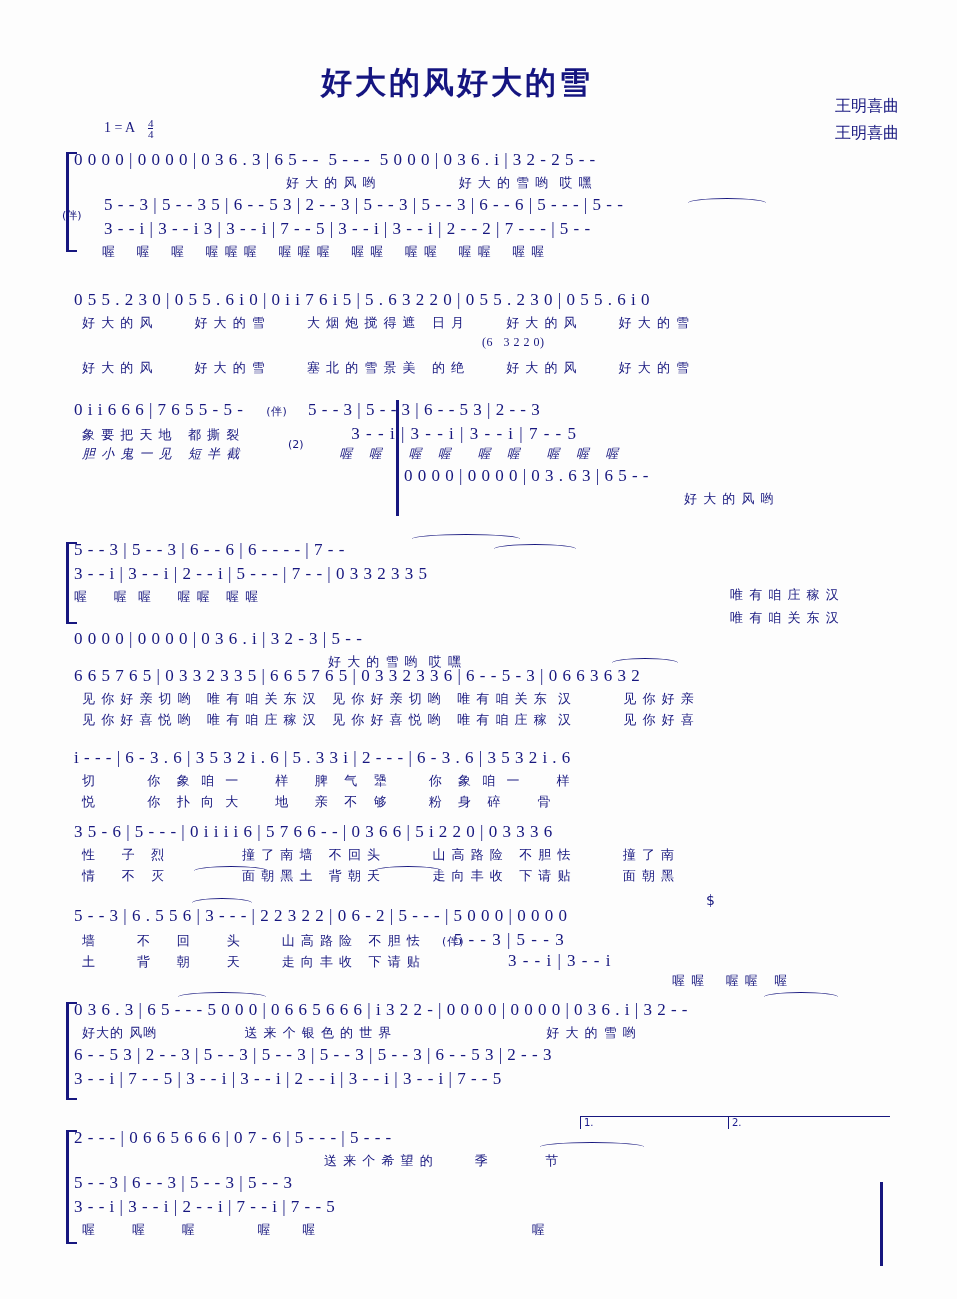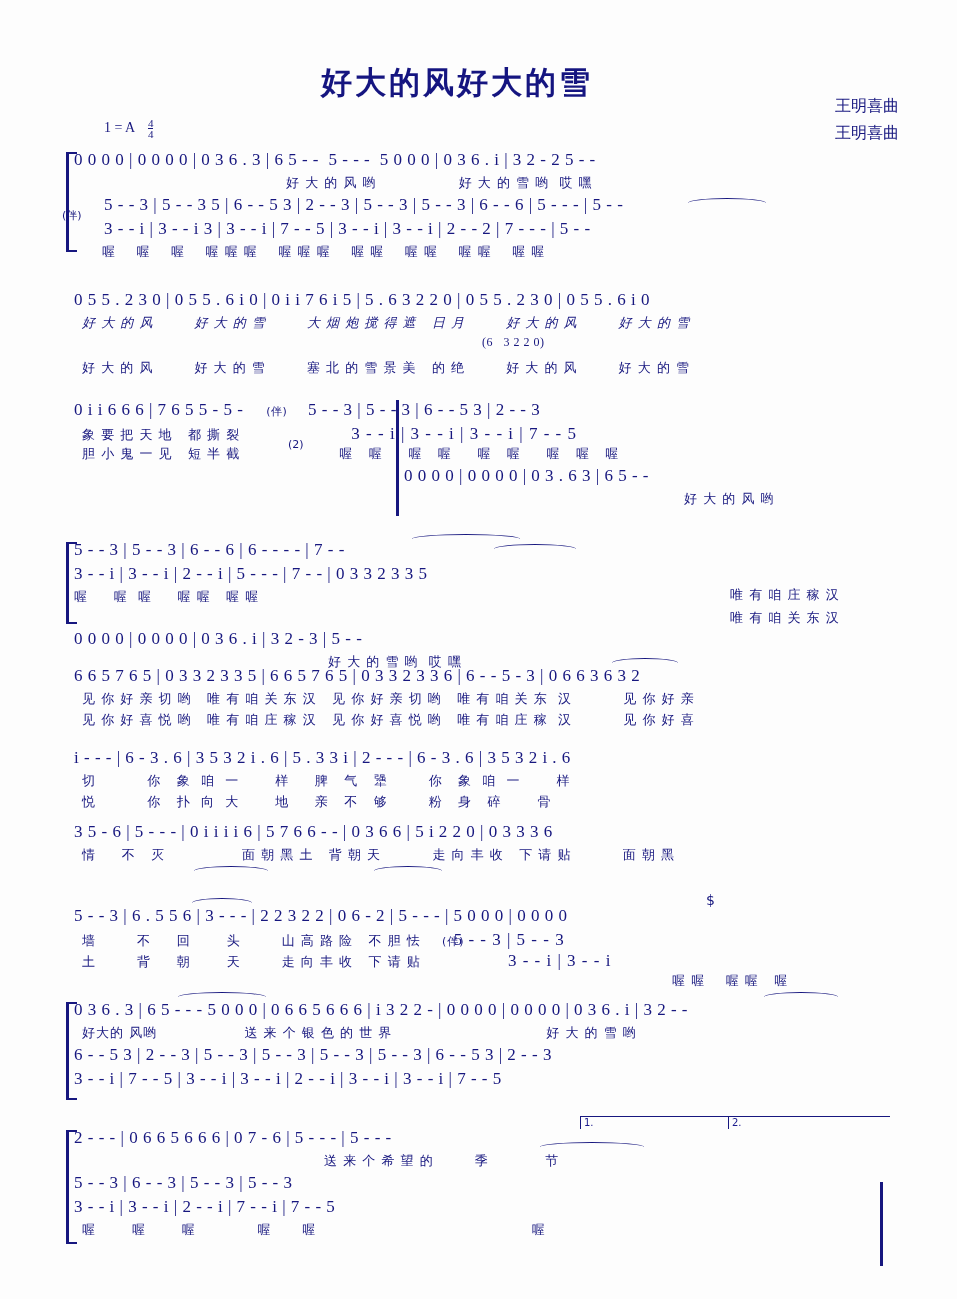--- a/index.html
+++ b/index.html
@@ -169,42 +169,42 @@
       <span class="lyr">喔    喔    喔    喔 喔 喔    喔 喔 喔    喔 喔    喔 喔    喔 喔    喔 喔</span>
     </div>
     <div class="lbl" style="top:58px;left:-12px;">(伴)</div>
     <div class="tie" style="top:48px;left:614px;width:78px;"></div>
   </div>
 
   <div class="system" style="top:290px;">
     <div class="row">
       <span class="notes">0 5 5 . 2 3 0 | 0 5 5 . 6 i 0 | 0 i i 7 6 i 5 | 5 . 6 3 2 2 0 | 0 5 5 . 2 3 0 | 0 5 5 . 6 i 0</span>
     </div>
-    <div class="row lyric" style="padding-left:8px;font-style:italic;">
+    <div class="row lyric" style="padding-left:8px;">
       <span class="lyr">好 大 的 风        好 大 的 雪        大 烟 炮 搅 得 遮   日 月        好 大 的 风        好 大 的 雪</span>
     </div>
     <div class="row small" style="padding-left:408px;">
       <span class="notes">(6   3 2 2 0)</span>
     </div>
     <div class="row lyric" style="padding-left:8px;">
       <span class="lyr">好 大 的 风        好 大 的 雪        塞 北 的 雪 景 美   的 绝        好 大 的 风        好 大 的 雪</span>
     </div>
   </div>
 
   <div class="system" style="top:400px;">
     <div class="row">
       <span class="notes">0 i i 6 6 6 | 7 6 5 5 - 5 -</span>
       <span class="lbl" style="position:relative;left:18px;">(伴)</span>
       <span class="notes" style="margin-left:34px;">5 - - 3 | 5 - - 3 | 6 - - 5 3 | 2 - - 3</span>
     </div>
     <div class="row lyric" style="padding-left:8px;">
       <span class="lyr">象 要 把 天 地   都 撕 裂</span>
       <span class="notes" style="margin-left:106px;font-family:'Liberation Serif',serif;font-size:17px;">3 - - i | 3 - - i | 3 - - i | 7 - - 5</span>
     </div>
-    <div class="row lyric" style="padding-left:8px;">
+    <div class="row lyric" style="padding-left:8px;font-style:italic;">
       <span class="lyr">胆 小 鬼 一 见   短 半 截</span>
       <span class="lyr" style="margin-left:94px;">喔   喔     喔   喔     喔   喔     喔   喔   喔</span>
     </div>
     <div class="row" style="padding-left:330px;">
       <span class="notes">0 0 0 0 | 0 0 0 0 | 0 3 . 6 3 | 6 5 - -</span>
     </div>
     <div class="row lyric" style="padding-left:610px;">
       <span class="lyr">好 大 的 风 哟</span>
     </div>
     <div class="lbl" style="top:38px;left:214px;">(2)</div>
@@ -261,20 +261,23 @@
     <div class="row lyric" style="padding-left:8px;">
       <span class="lyr">悦          你   扑  向  大       地     亲   不   够        粉   身   碎       骨</span>
     </div>
   </div>
 
   <div class="system" style="top:822px;text-decoration:underline;">
     <div class="row">
       <span class="notes">3 5 - 6 | 5 - - - | 0 i i i i 6 | 5 7 6 6 - - | 0 3 6 6 | 5 i 2 2 0 | 0 3 3 3 6</span>
     </div>
     <div class="row lyric" style="padding-left:8px;">
+      <span class="lyr">性     子   烈               撞 了 南 墙   不 回 头          山 高 路 险   不 胆 怯          撞 了 南</span>
+    </div>
+    <div class="row lyric" style="padding-left:8px;">
       <span class="lyr">情     不   灭               面 朝 黑 土   背 朝 天          走 向 丰 收   下 请 贴          面 朝 黑</span>
     </div>
     <div class="tie" style="top:44px;left:120px;width:74px;"></div>
     <div class="tie" style="top:44px;left:300px;width:68px;"></div>
   </div>
 
   <div class="system" style="top:906px;">
     <div class="row">
       <span class="notes">5 - - 3 | 6 . 5 5 6 | 3 - - - | 2 2 3 2 2 | 0 6 - 2 | 5 - - - | 5 0 0 0 | 0 0 0 0</span>
     </div>

